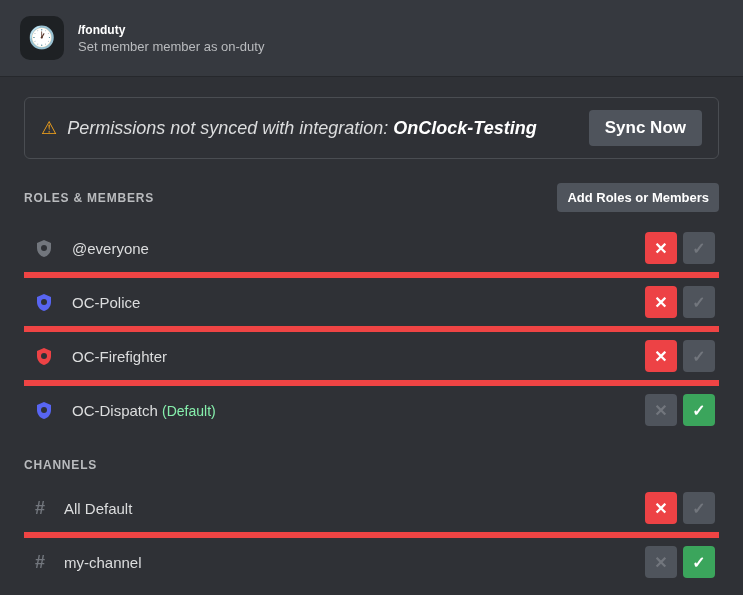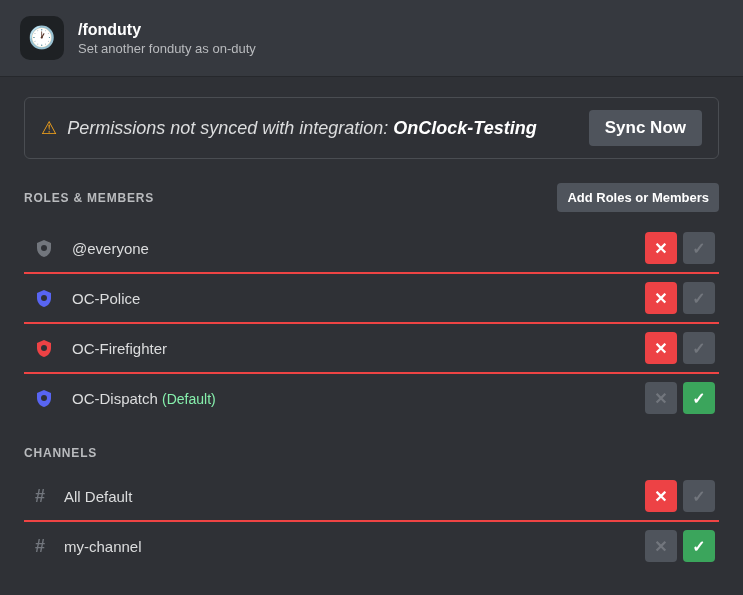--- a/index.html
+++ b/index.html
@@ -25,21 +25,21 @@
       height: 44px;
       border-radius: 10px;
       background: #1e2124;
       display: flex;
       align-items: center;
       justify-content: center;
       flex-shrink: 0;
       font-size: 22px;
     }
     .header-text .title {
-      font-size: 16px;
+      font-size: 12px;
       font-weight: 700;
       color: #ffffff;
     }
     .header-text .subtitle {
       font-size: 13px;
       color: #b9bbbe;
       margin-top: 2px;
     }
 
     
@@ -111,21 +111,21 @@
     }
 
     
     .list-section {
       margin-bottom: 24px;
     }
     .list-row {
       display: flex;
       align-items: center;
       padding: 8px 4px;
-      border-bottom: 2px solid #ef4444;
+      border-bottom: 6px solid #ef4444;
     }
     .list-row:last-child {
       border-bottom: none;
     }
     .row-icon {
       width: 32px;
       height: 32px;
       border-radius: 50%;
       display: flex;
       align-items: center;
@@ -189,21 +189,21 @@
   </style>
 </head>
 <body>
 
 <div class="header">
   <div class="header-icon">
     <span>🕐</span>
   </div>
   <div class="header-text">
     <div class="title">/fonduty</div>
-    <div class="subtitle">Set another fonduty as on-duty</div>
+    <div class="subtitle">Set member member as on-duty</div>
   </div>
 </div>
 
 <div class="content">
 
   <div class="warning-banner">
     <span class="warning-icon">⚠</span>
     <div class="warning-text">
       <span>Permissions not synced with integration:</span>
       <strong>OnClock-Testing</strong>

